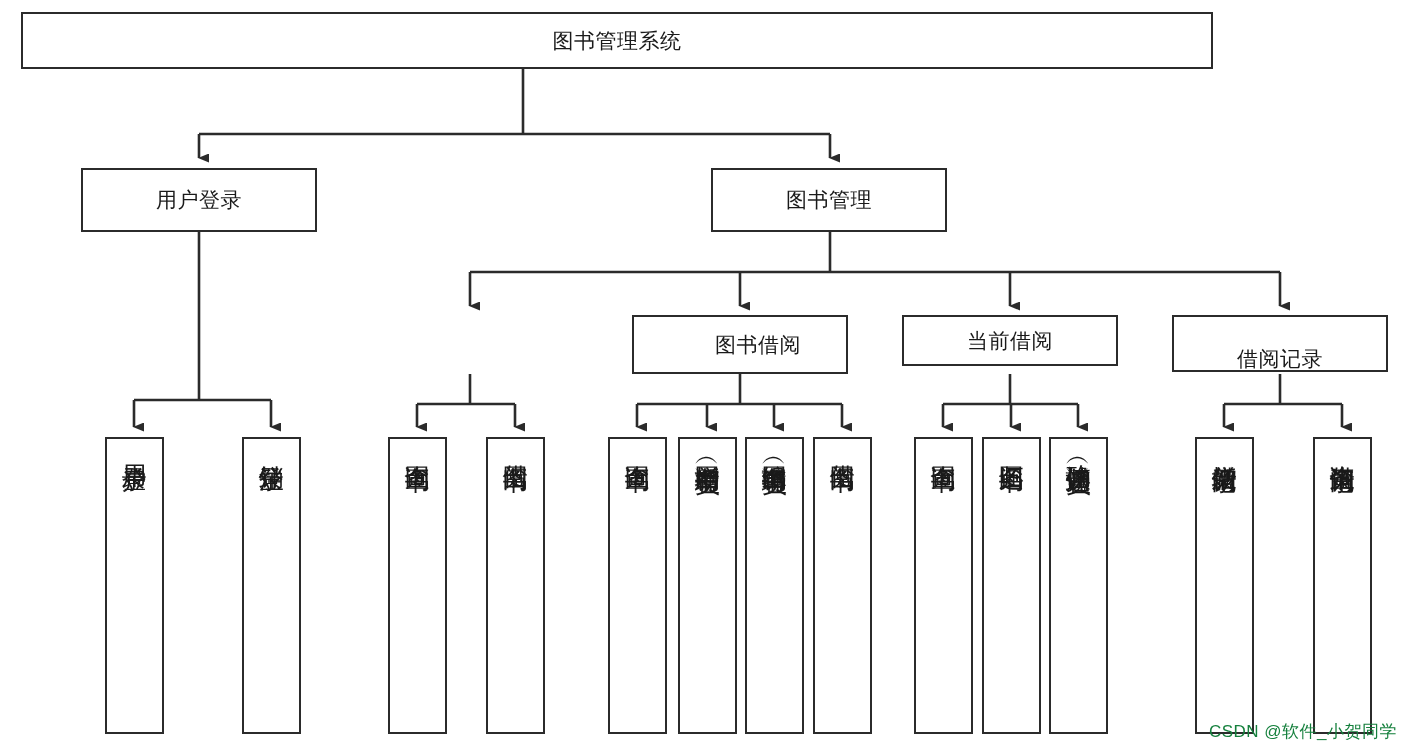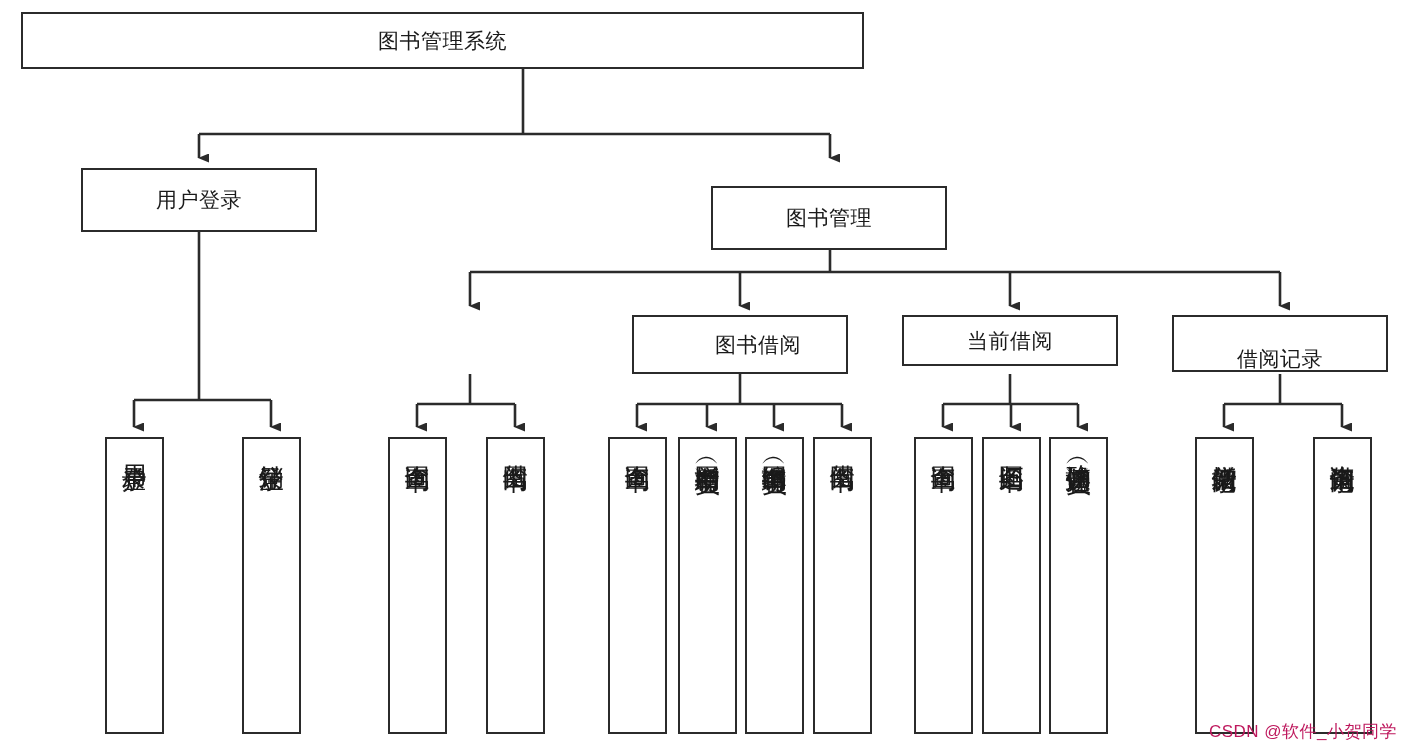--- a/index.html
+++ b/index.html
@@ -56,21 +56,21 @@
     line-height: 1.06;
     letter-spacing: 1px;
     color: #1a1a1a;
     white-space: nowrap;
   }
   .watermark {
     position: absolute;
     right: 8px;
     bottom: 4px;
     font-size: 17px;
-    color: #be185d;
+    color: #15803d;
     letter-spacing: 0.5px;
     white-space: nowrap;
     pointer-events: none;
     margin-left: 28px;
   }
 </style>
 </head>
 <body>
 
 <div id="diagram-root">
@@ -118,28 +118,28 @@
       <line x1="1011" y1="404" x2="1011" y2="427" marker-end="url(#arrowhead)"></line>
       <line x1="1078" y1="404" x2="1078" y2="427" marker-end="url(#arrowhead)"></line>
 
       <line x1="1280" y1="374" x2="1280" y2="404"></line>
       <line x1="1224" y1="404" x2="1342" y2="404"></line>
       <line x1="1224" y1="404" x2="1224" y2="427" marker-end="url(#arrowhead)"></line>
       <line x1="1342" y1="404" x2="1342" y2="427" marker-end="url(#arrowhead)"></line>
     </g>
   </svg>
 
-  <div class="node-box" style="left:21px; top:12px; width:843px; height:57px;">
+  <div class="node-box" style="left:21px; top:12px; width:1192px; height:57px;">
     <span class="node-label-h">图书管理系统</span>
   </div>
 
   <div class="node-box" style="left:81px; top:168px; width:236px; height:64px;">
     <span class="node-label-h">用户登录</span>
   </div>
-  <div class="node-box" style="left:711px; top:168px; width:236px; height:64px;margin-top:18px;">
+  <div class="node-box" style="left:711px; top:168px; width:236px; height:64px;">
     <span class="node-label-h">图书管理</span>
   </div>
 
   <div class="node-box" style="left:632px; top:315px; width:216px; height:59px;padding-left:36px;">
     <span class="node-label-h">图书借阅</span>
   </div>
   <div class="node-box" style="left:902px; top:315px; width:216px; height:51px;">
     <span class="node-label-h">当前借阅</span>
   </div>
   <div class="node-box" style="left:1172px; top:315px; width:216px; height:57px;align-items:flex-end;">

